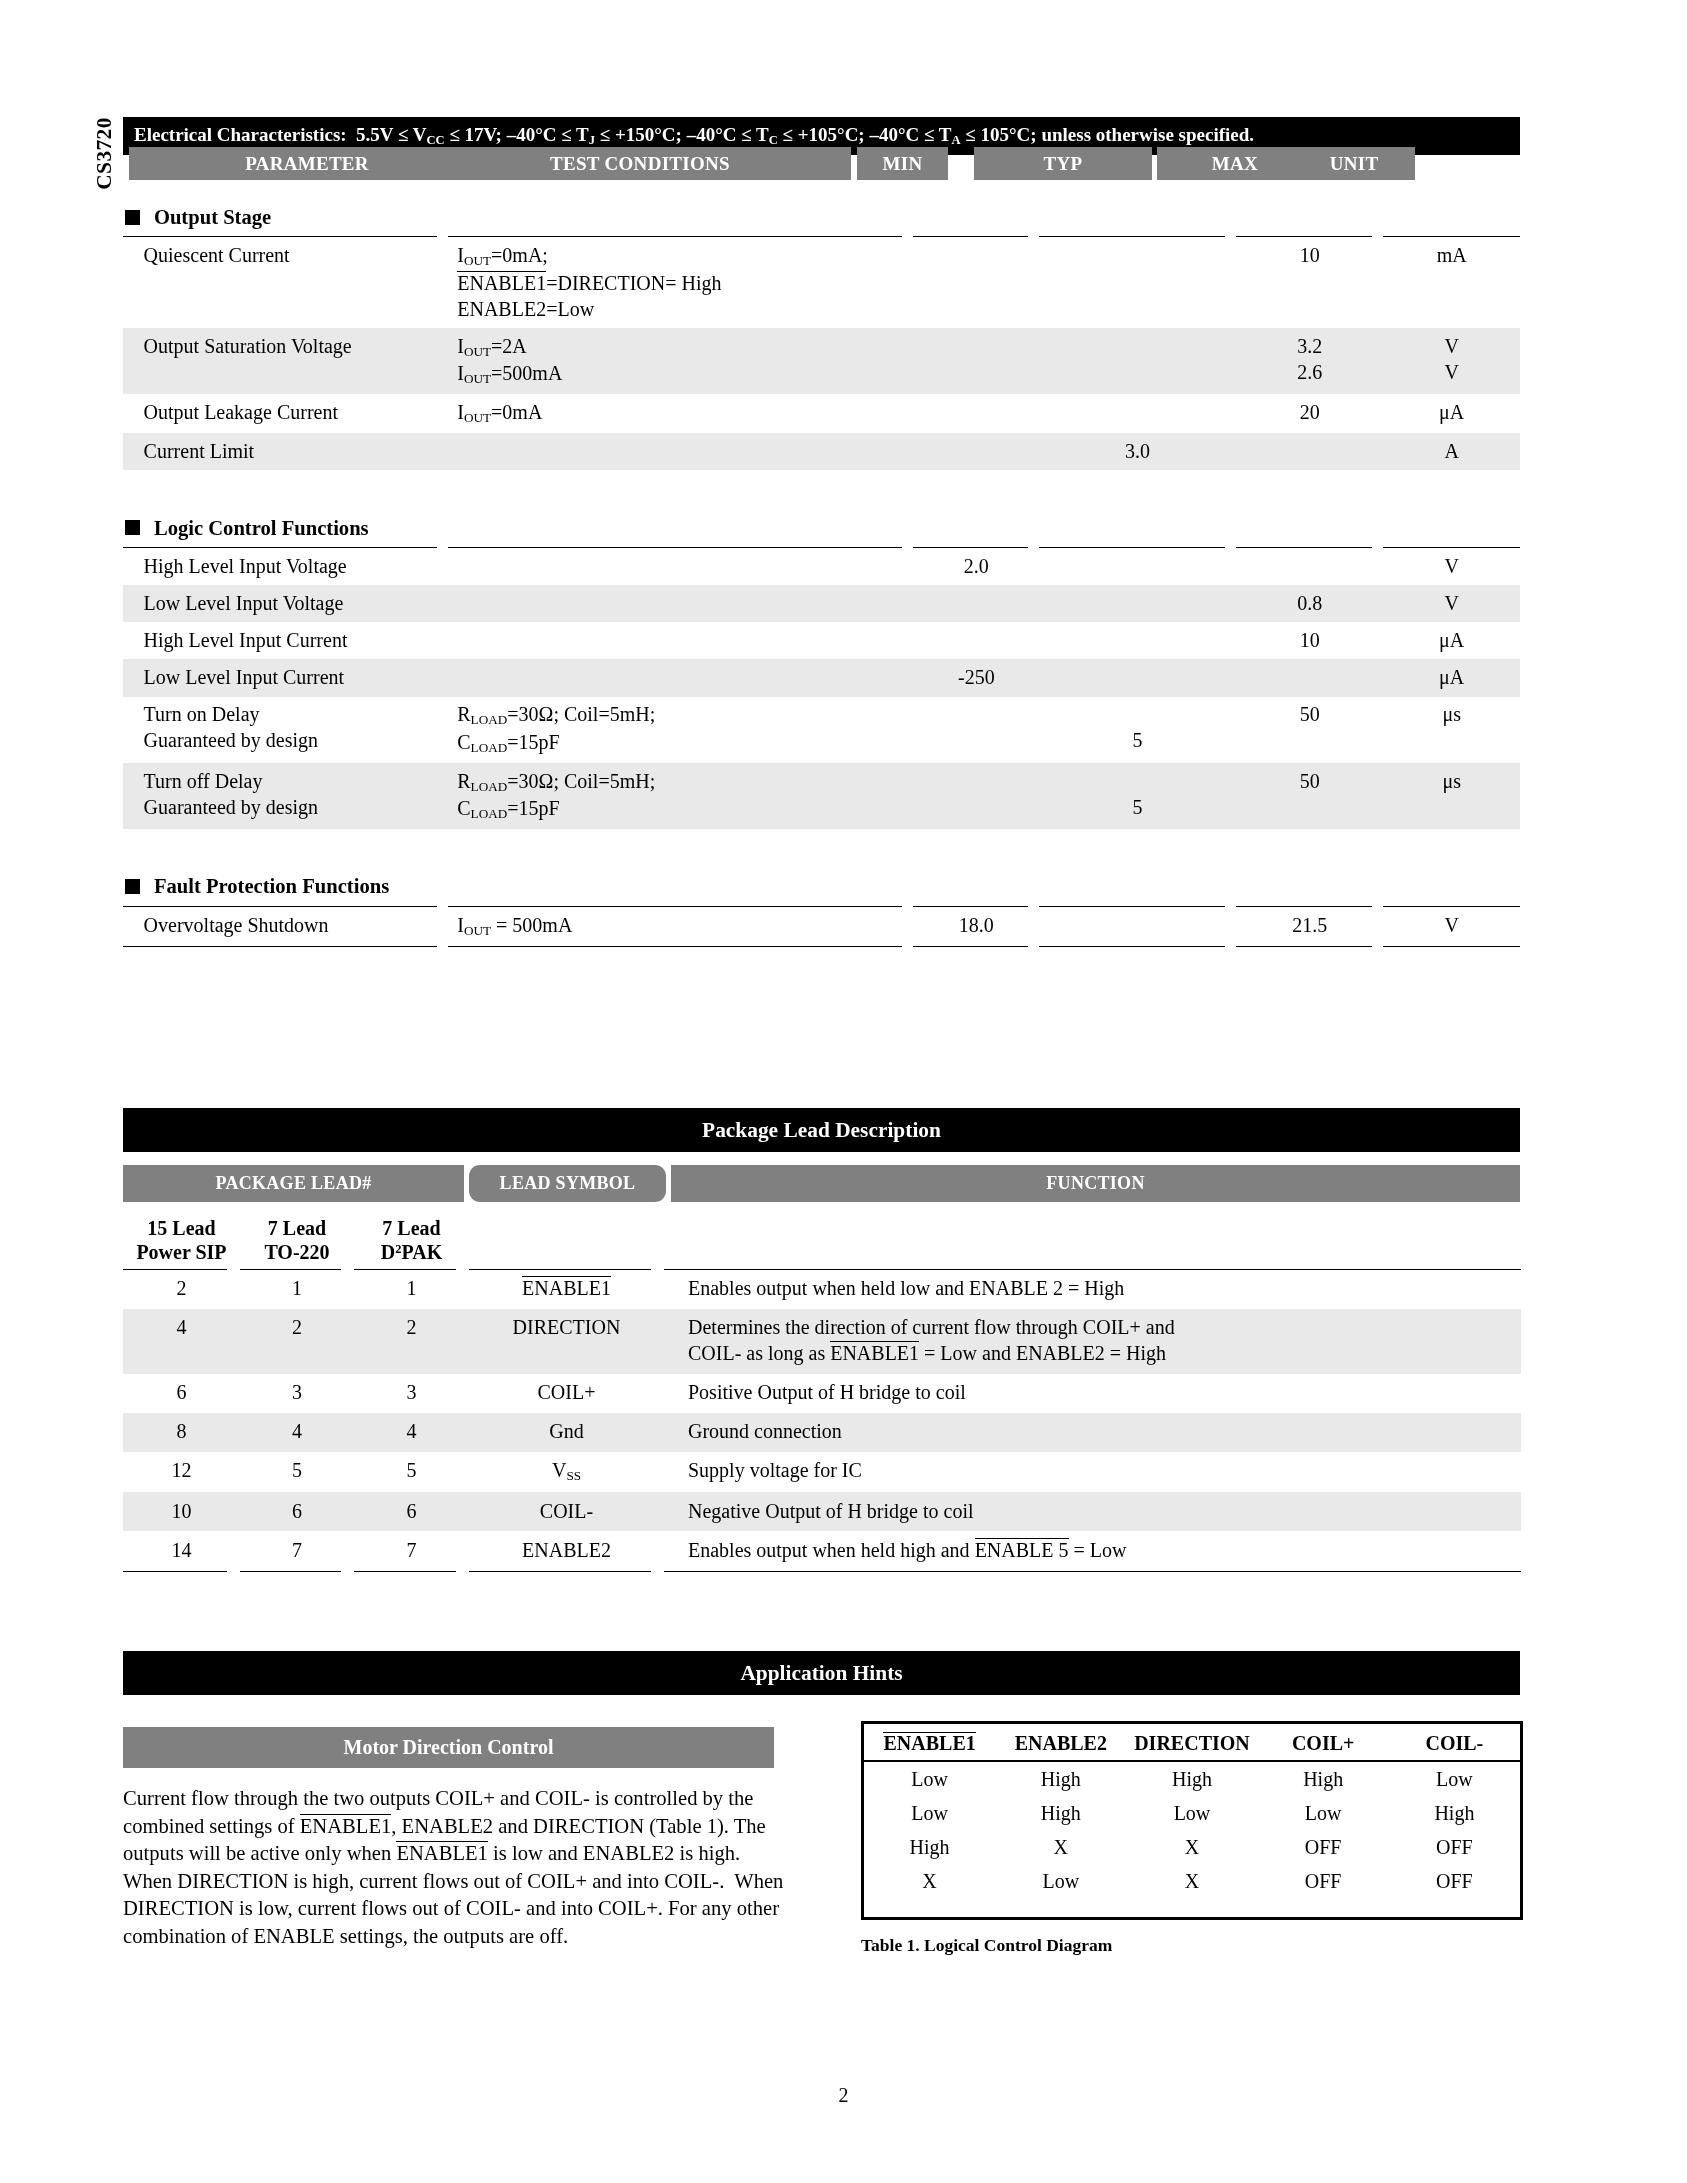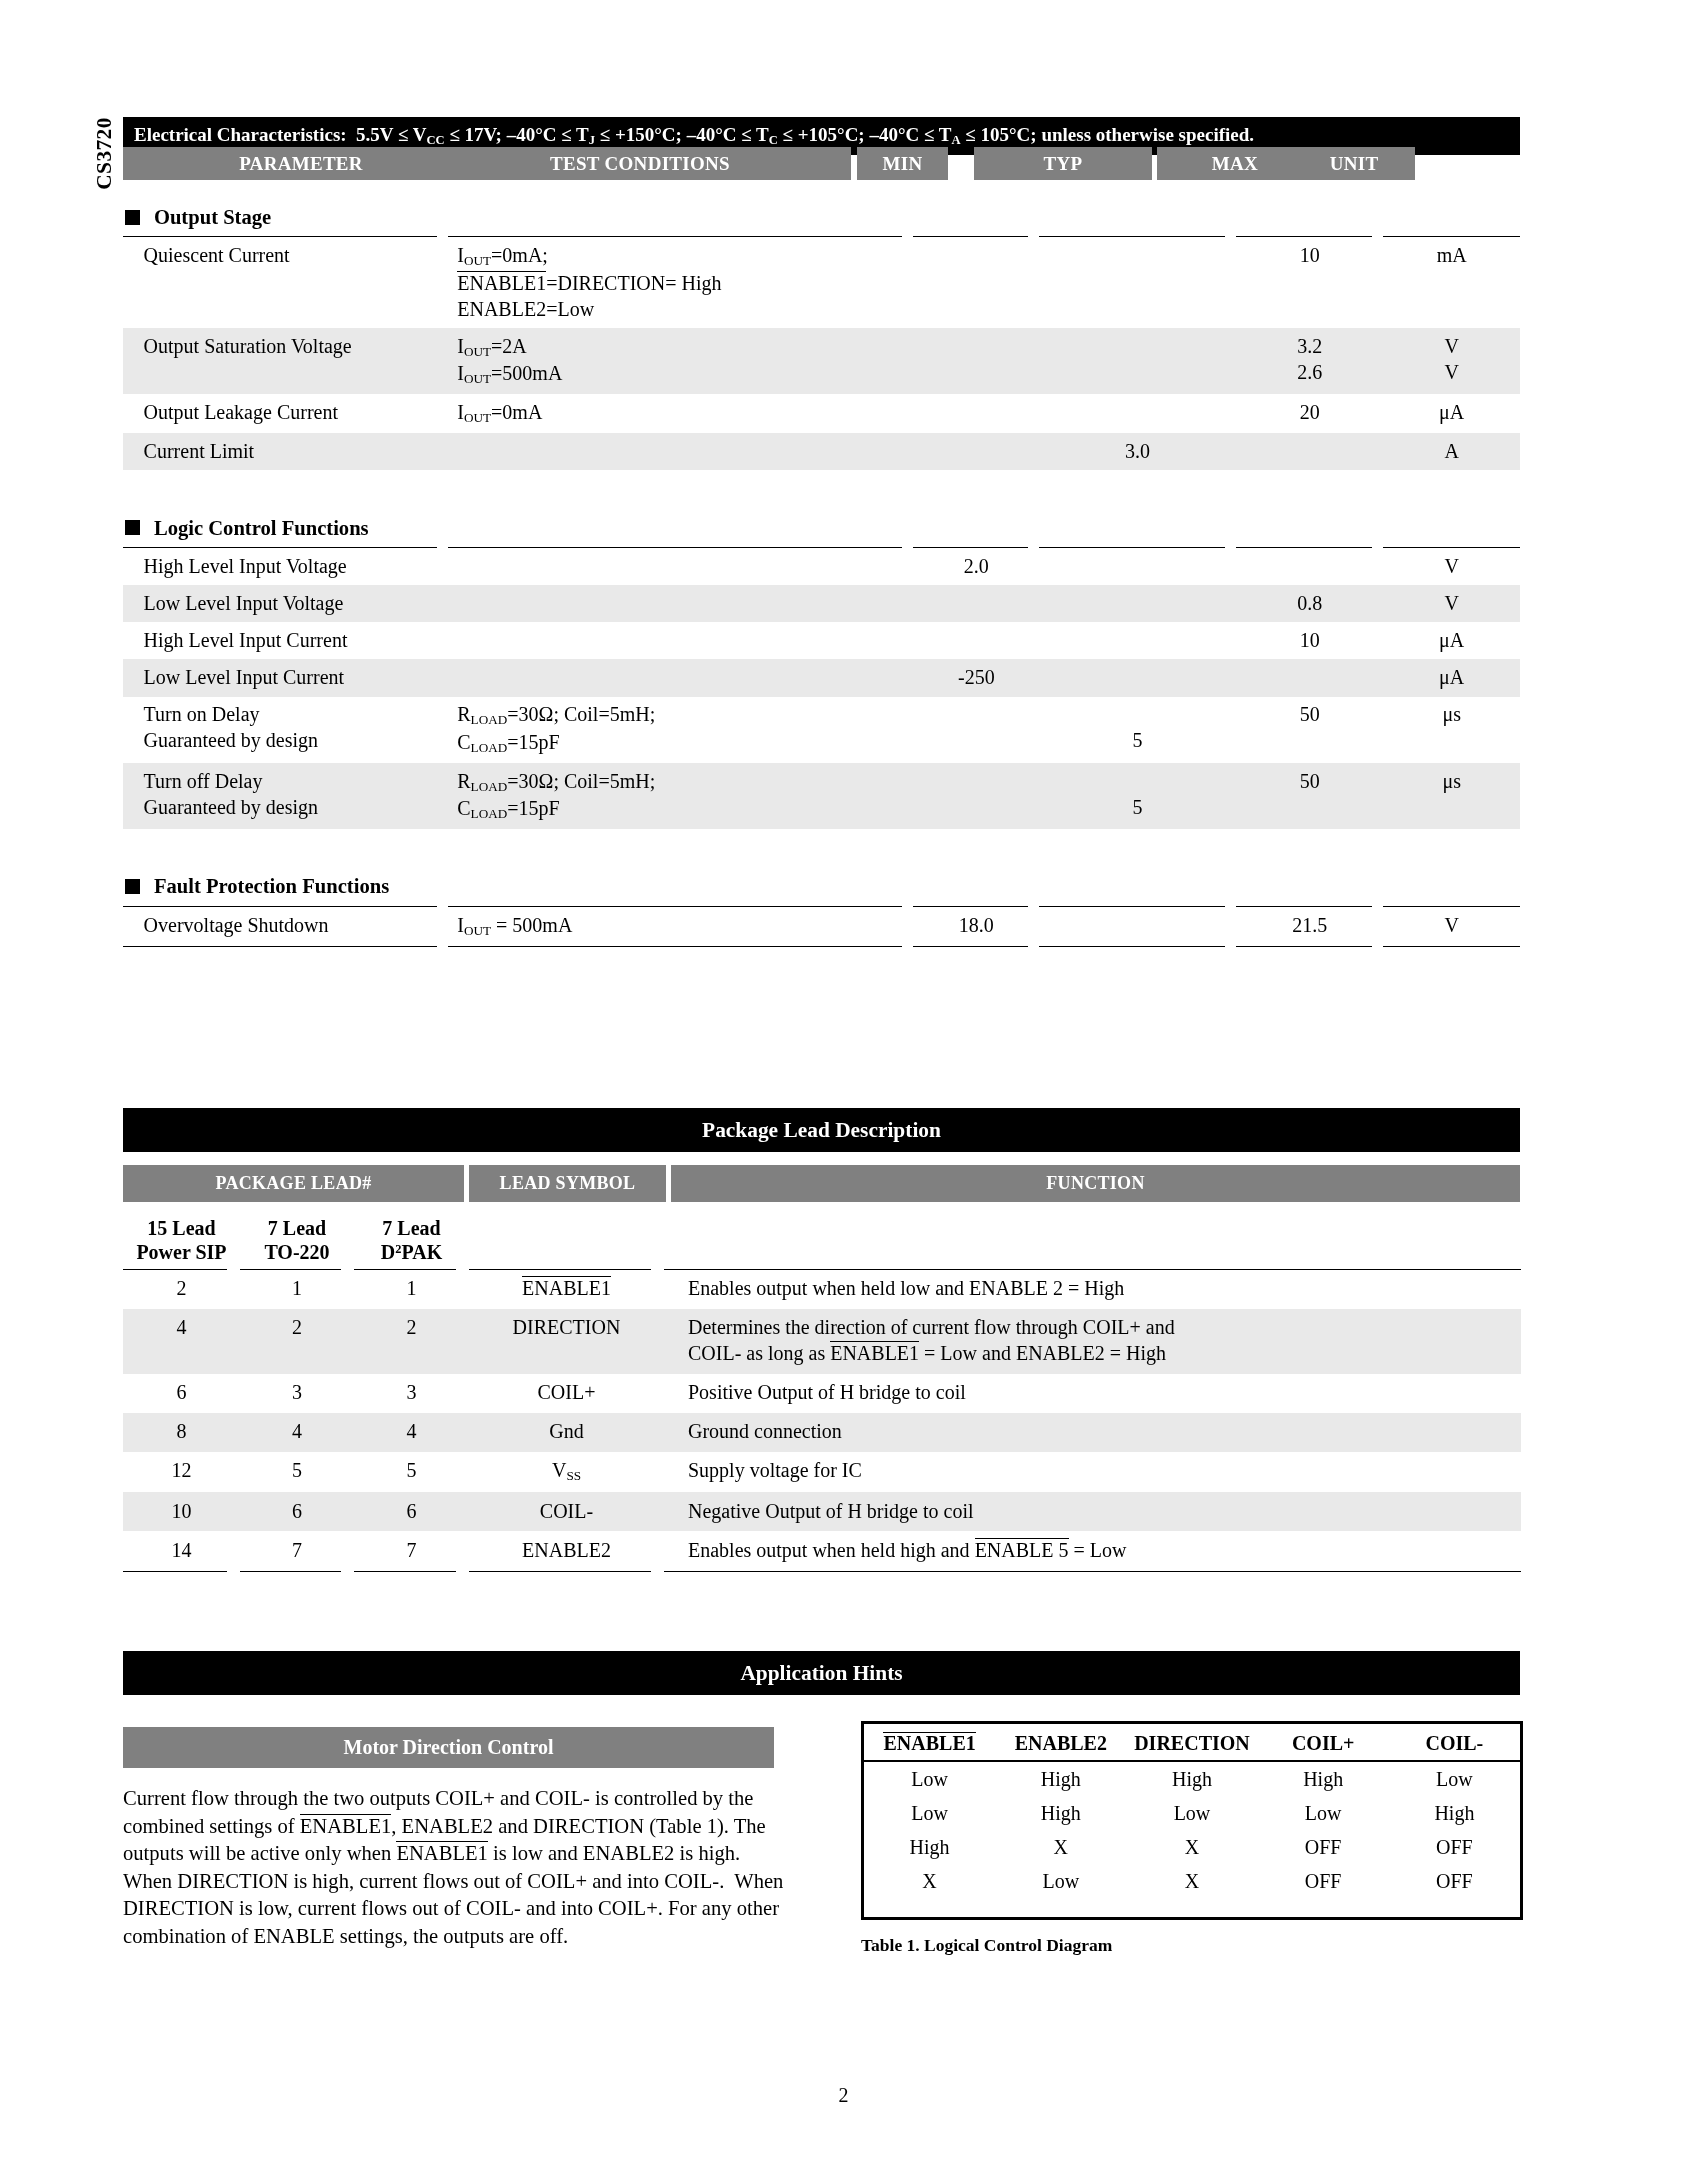--- a/index.html
+++ b/index.html
@@ -145,21 +145,21 @@
 
   <div class="ec">
 
     <div class="black-bar" style="left:0;right:0;top:-30px;height:38px;padding-left:11px;font-size:19px;">
       <span>
         Electrical Characteristics:&nbsp; 5.5V ≤ V<sub>CC</sub> ≤ 17V; –40°C ≤ T<sub>J</sub> ≤ +150°C; –40°C ≤ T<sub>C</sub> ≤ +105°C; –40°C ≤ T<sub>A</sub> ≤ 105°C; unless otherwise specified.
       </span>
     </div>
 
     <div class="ec-head">
-      <div class="grey-bar" style="left:0;width:356px;">
+      <div class="grey-bar" style="left:6px;width:356px;">
         <span>PARAMETER</span>
       </div>
       <div class="grey-bar" style="left:306px;width:422px;">
         <span>TEST CONDITIONS</span>
       </div>
       <div class="grey-bar" style="left:734px;width:91px;">
         <span>MIN</span>
       </div>
       <div class="grey-bar" style="left:851px;width:178px;">
         <span>TYP</span>
@@ -431,21 +431,21 @@
     <div class="pl-title">
       <div class="black-bar center">
         <span>Package Lead Description</span>
       </div>
     </div>
 
     <div class="pl-sub">
       <div class="grey-bar" style="left:0;width:341px;">
         <span>PACKAGE LEAD#</span>
       </div>
-      <div class="grey-bar" style="left:346px;width:197px;">
+      <div class="grey-bar" style="left:346px;width:197px;border-radius:11px;">
         <span>LEAD SYMBOL</span>
       </div>
       <div class="grey-bar" style="left:548px;width:849px;">
         <span>FUNCTION</span>
       </div>
     </div>
 
     <table class="pl-table">
       <colgroup>
           <col class="l1">

